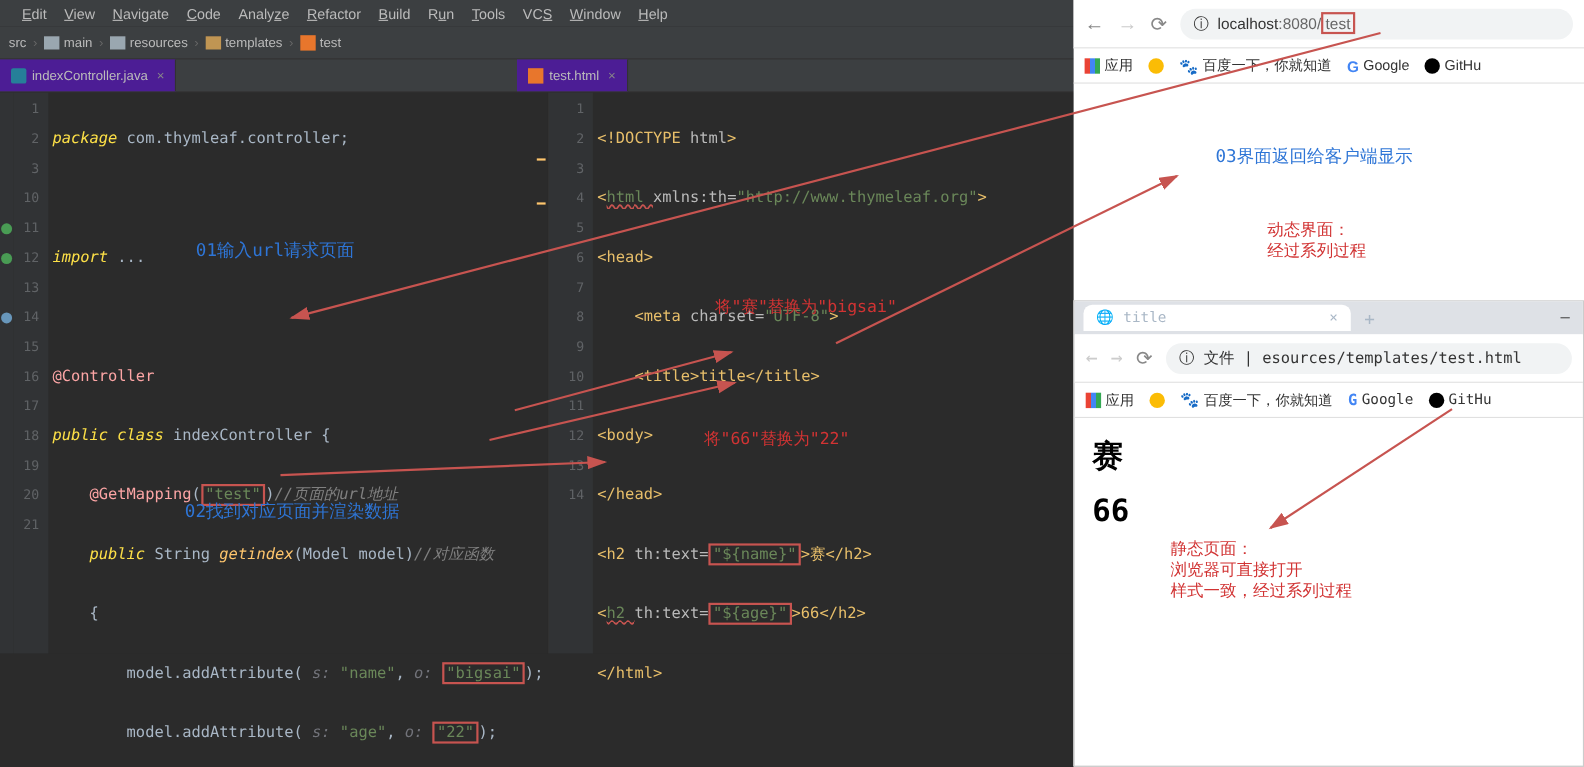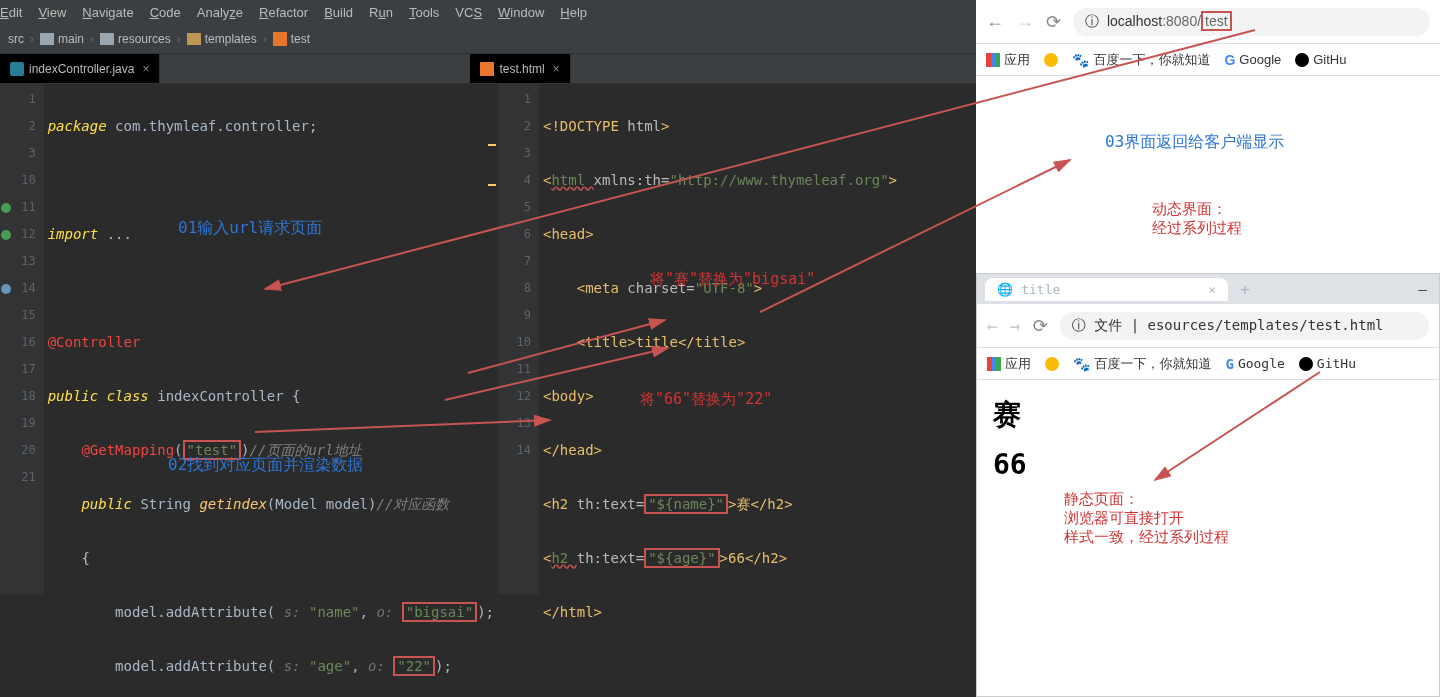--- a/index.html
+++ b/index.html
@@ -1,51 +1,51 @@
 <!DOCTYPE html>
 <html><head>
 <meta charset="utf-8">
 <style>
 * { margin: 0; padding: 0; box-sizing: border-box; }
 body { font-family: Consolas, Monaco, monospace; font-size: 13px; background: #2b2b2b; color: #a9b7c6; width: 1440px; height: 697px; overflow: hidden; position: relative; }
-.menubar { height: 24px; background: #3c3f41; display: flex; align-items: center; padding: 0 0; color: #bbb; font-family: Arial, sans-serif; font-size: 13px; text-align: right; }
+.menubar { height: 24px; background: #3c3f41; display: flex; align-items: center; padding: 0 20px; color: #bbb; font-family: Arial, sans-serif; font-size: 13px; text-align: right; }
 .menubar span { margin-right: 16px; cursor: pointer; }
 .menubar span u { text-decoration: underline; }
 .toolbar { height: 30px; background: #3c3f41; display: flex; align-items: center; padding: 0 8px; border-bottom: 1px solid #323232; }
 .breadcrumb { display: flex; align-items: center; color: #bbb; font-family: Arial, sans-serif; font-size: 12px; }
 .breadcrumb .sep { margin: 0 6px; color: #666; }
 .breadcrumb .folder-icon { width: 14px; height: 12px; background: #9aa7b0; margin-right: 4px; display: inline-block; }
 .breadcrumb .folder-orange { background: #c09553; }
 .breadcrumb .html-icon { width: 14px; height: 14px; background: #e8762c; margin-right: 4px; display: inline-block; }
 .toolbar-right { margin-left: auto; display: flex; align-items: center; gap: 8px; }
 .run-config { background: #3c3f41; color: #bbb; padding: 2px 10px; border: 1px solid #555; border-radius: 3px; font-size: 12px; display: flex; align-items: center; }
 .run-config .bug { color: #7cc068; margin-right: 6px; }
 .toolbar-icon { width: 16px; height: 16px; display: inline-block; }
 .ti-green { background: #499c54; border-radius: 50%; }
 .ti-red { background: #c75450; border-radius: 2px; }
 .ti-gray { background: #808080; border-radius: 50%; }
 .ti-redbug { background: #c75450; border-radius: 2px; }
 .tabs { height: 30px; background: #3c3f41; display: flex; border-bottom: 1px solid #323232; }
-.tab { display: flex; align-items: center; padding: 0 10px; background: #000000; color: #bbb; font-family: Arial, sans-serif; font-size: 12px; border-right: 1px solid #323232; justify-content: space-between; }
+.tab { display: flex; align-items: center; padding: 0 10px; background: #4c1d95; color: #bbb; font-family: Arial, sans-serif; font-size: 12px; border-right: 1px solid #323232; justify-content: space-between; }
 .tab .java-icon { width: 14px; height: 14px; background: #267f99; border-radius: 2px; margin-right: 5px; }
 .tab .html-icon2 { width: 14px; height: 14px; background: #e8762c; margin-right: 5px; }
 .tab .close { margin-left: 8px; color: #888; cursor: pointer; }
 .editor-area { display: flex; height: 510px; }
 .editor-pane { width: 498px; background: #2b2b2b; display: flex; position: relative; }
 .editor-pane.right { width: 478px; border-left: 1px solid #323232; }
 .gutter { width: 50px; background: #313335; color: #606366; text-align: right; padding-top: 2px; font-size: 12px; }
 .gutter .ln { height: 27px; padding-right: 8px; line-height: 27px; }
 .gutter-icons { width: 20px; background: #313335; padding-top: 2px; }
 .gutter-icons .gi { height: 27px; display: flex; align-items: center; justify-content: center; }
 .gi-green { width: 10px; height: 10px; background: #499c54; border-radius: 50%; }
 .gi-blue { width: 10px; height: 10px; background: #6897bb; border-radius: 50%; }
 .code { flex: 1; padding: 2px 4px; font-size: 14px; line-height: 27px; white-space: pre; position: relative; }
 .kw { color: #fde047; font-style: italic; }
 .str { color: #6a8759; }
-.ann { color: #ef4444; }
+.ann { color: #fca5a5; }
 .com { color: #808080; font-style: italic; }
 .fn { color: #ffc66d; font-style: italic; }
 .param { color: #72737a; font-style: italic; }
 .tag { color: #e8bf6a; }
 .attr { color: #bababa; }
 .val { color: #6a8759; }
 .redstr { color: #6a8759; text-decoration: underline wavy #c75450; }
 .redbox { border: 2px solid #c75450; padding: 0 2px; }
 .yellow-dash { position: absolute; width: 8px; height: 2px; background: #ffc66d; right: 2px; }
 .browser { position: absolute; right: 0; top: 0; width: 464px; height: 697px; background: #fff; font-family: Arial, sans-serif; }

